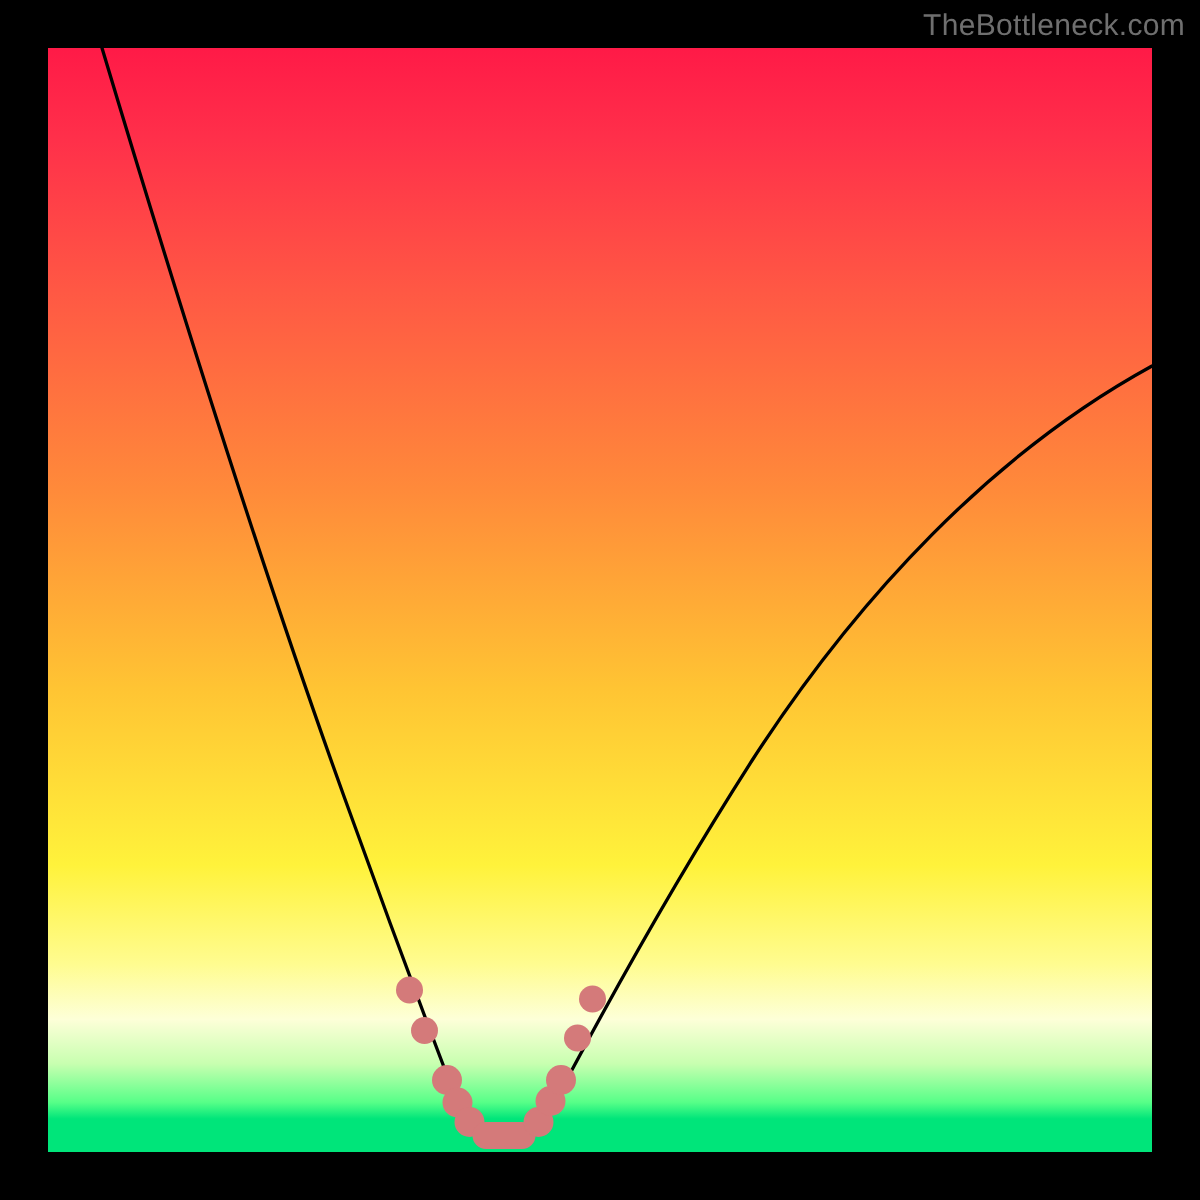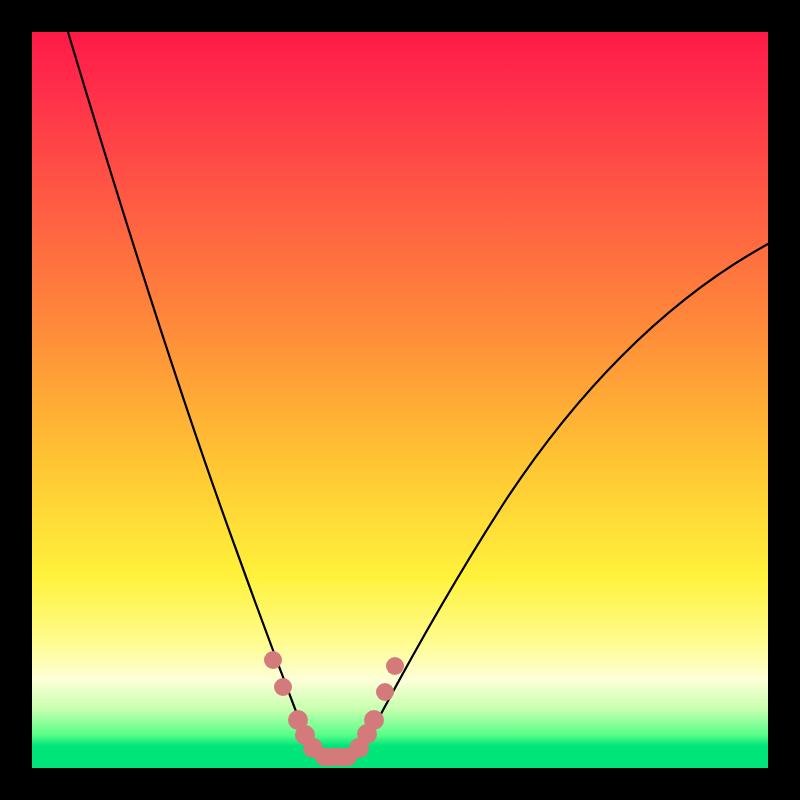--- a/index.html
+++ b/index.html
@@ -102,13 +102,14 @@
       <circle class="dot" cx="327" cy="716" r="10"></circle>
       <circle class="dot" cx="335" cy="702" r="10"></circle>
       <circle class="dot" cx="342" cy="688" r="10"></circle>
 
       <circle class="dot" cx="353" cy="660" r="9"></circle>
       <circle class="dot" cx="363" cy="634" r="9"></circle>
     </svg>
 
   </div>
 
+  <div class="watermark">TheBottleneck.com</div>
 </div>
 
 </body></html>

